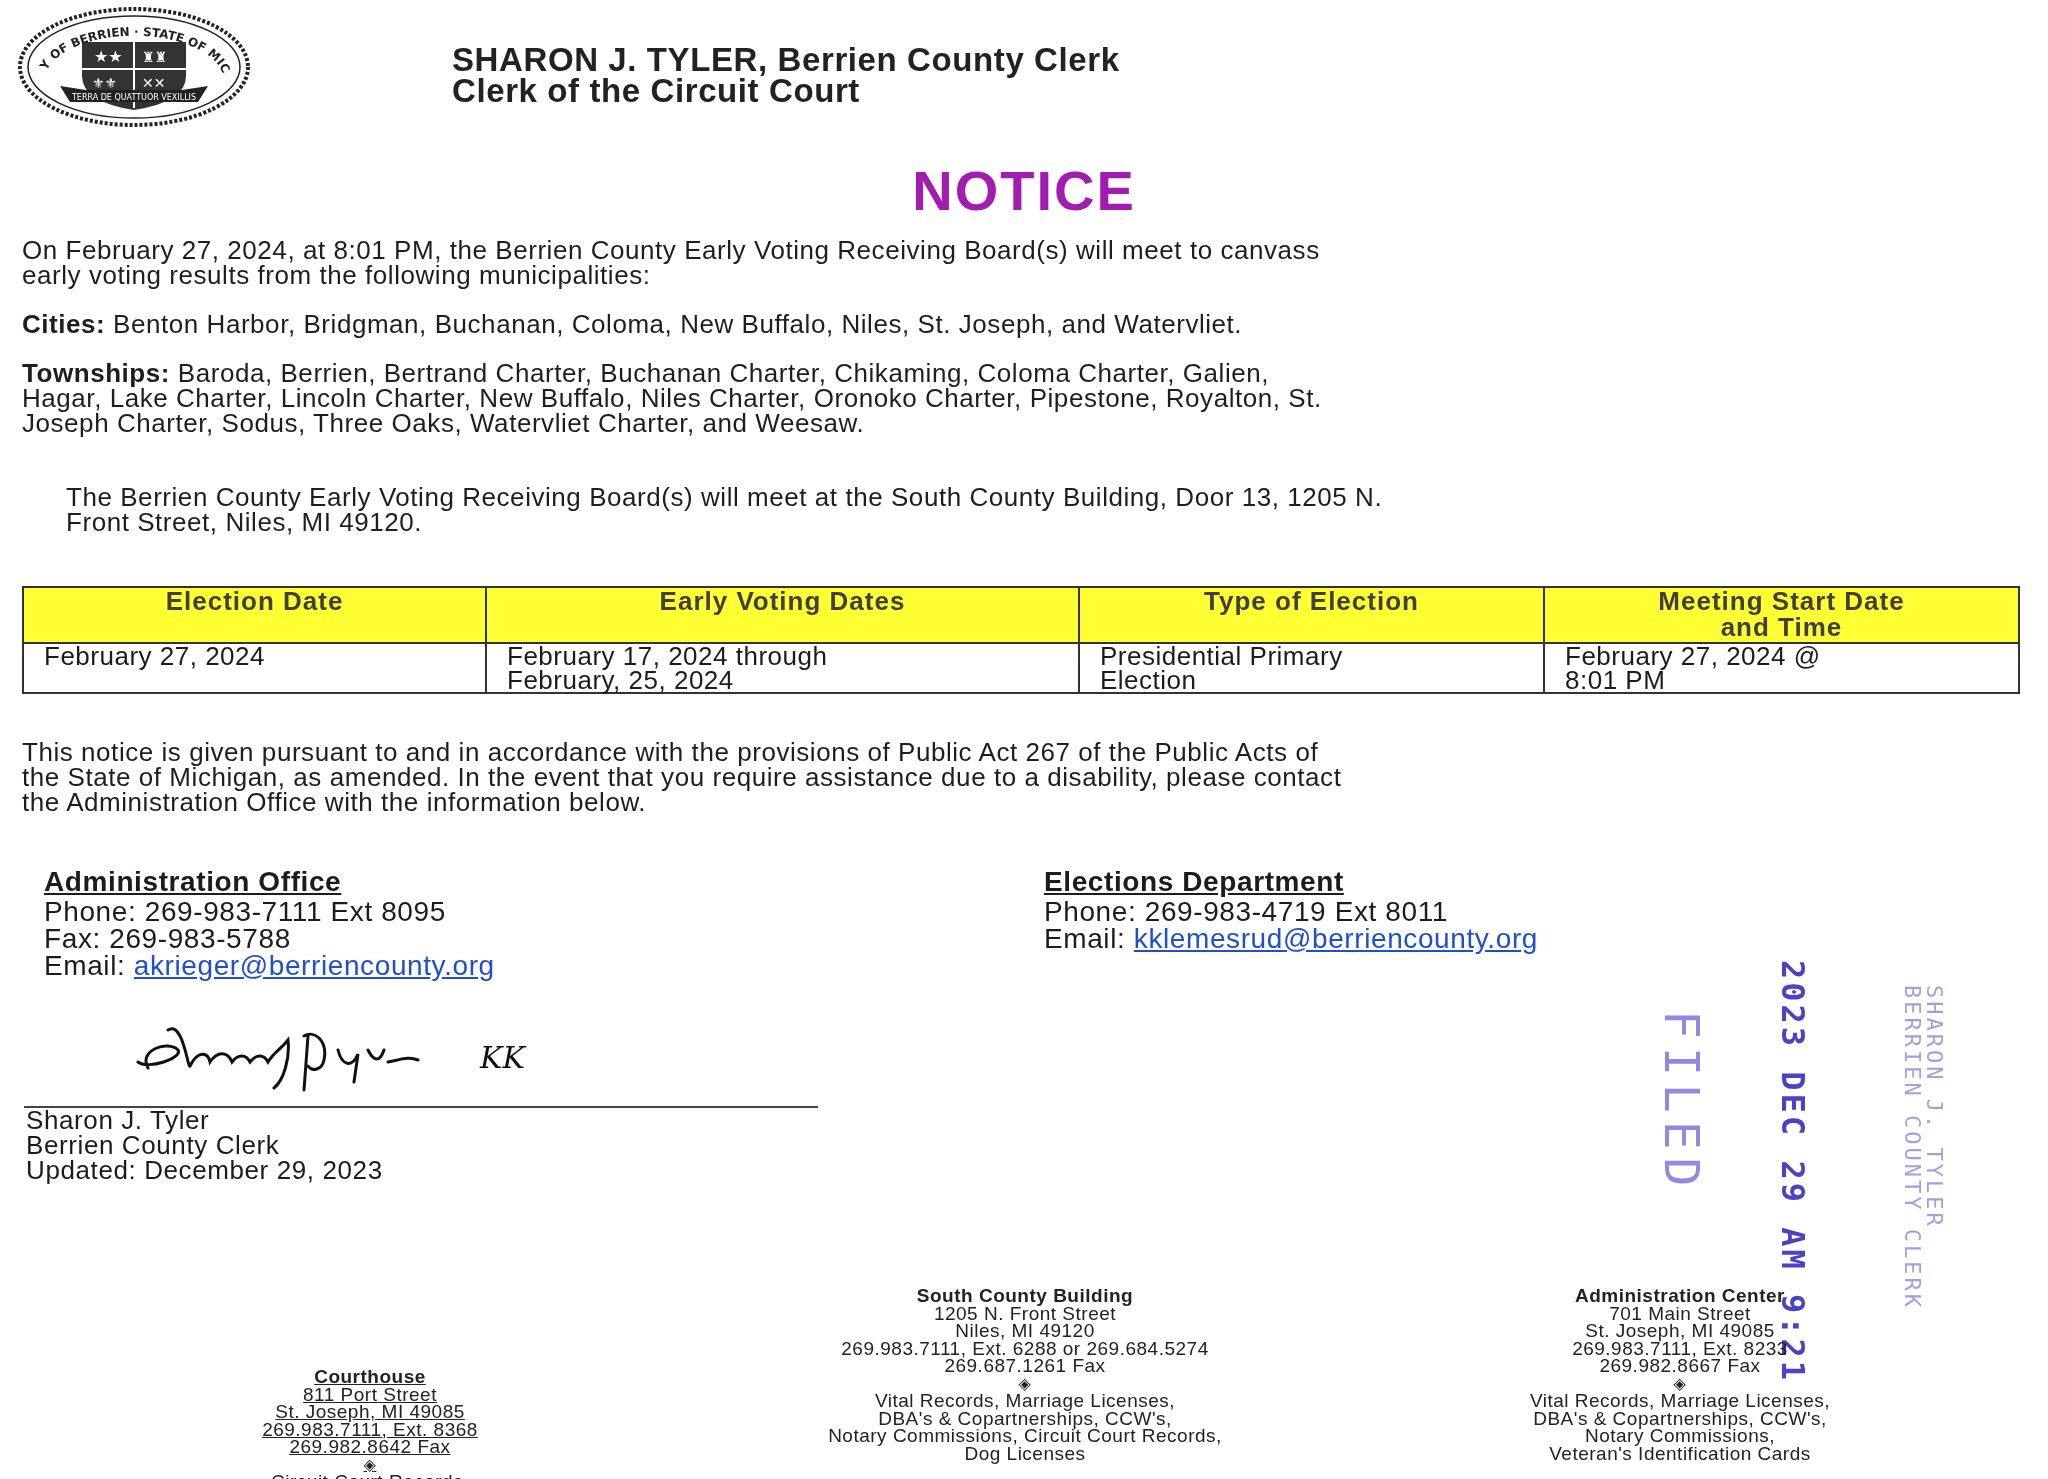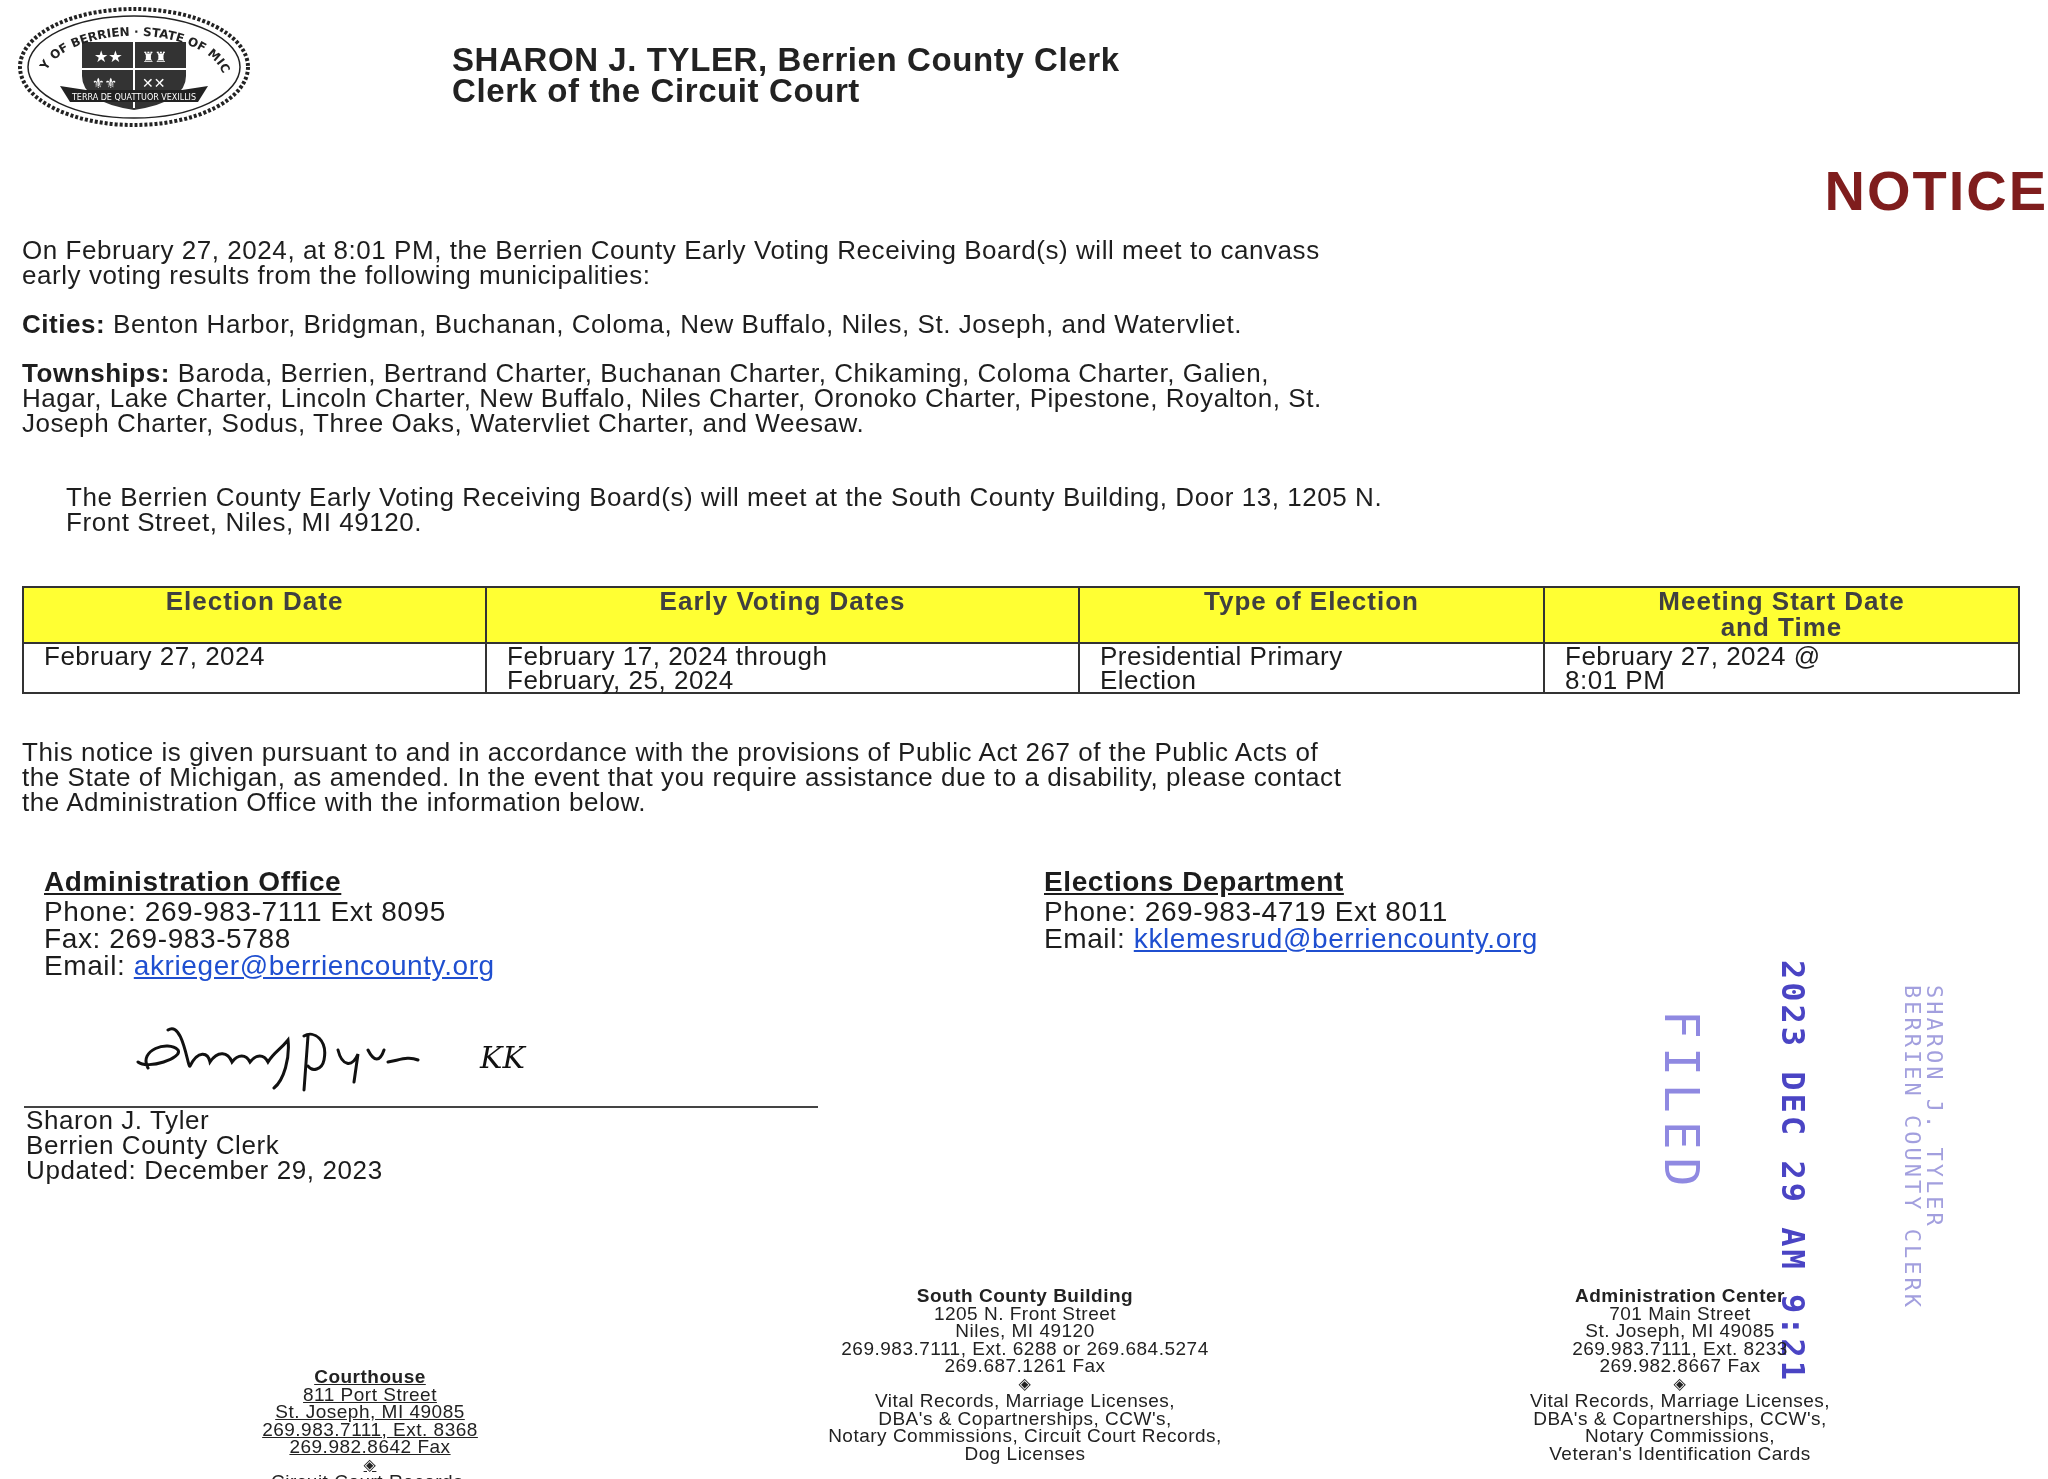--- a/index.html
+++ b/index.html
@@ -6,21 +6,21 @@
   body {
     width: 2048px; height: 1479px; position: relative; overflow: hidden;
     font-family: "Liberation Sans", sans-serif; color: #1c1c1c;
   }
   .abs { position: absolute; }
 
   
   .seal { left: 16px; top: 6px; width: 236px; height: 122px; }
 
   .hdr { left: 452px; top: 44px; font-weight: bold; font-size: 33px; line-height: 31px; color: #222; letter-spacing: 0.6px; }
-  .notice-title { left: 0; width: 2048px; top: 158px; text-align: right; font-weight: bold; font-size: 56px; letter-spacing: 2px; color: #7f1d1d; }
+  .notice-title { left: 0; width: 2048px; top: 158px; text-align: center; font-weight: bold; font-size: 56px; letter-spacing: 2px; color: #a21caf; }
 
   .para { left: 22px; width: 1990px; font-size: 26px; line-height: 25px; letter-spacing: 0.55px; color: #1e1e1e; }
   .para b { font-weight: bold; }
 
   
   .tbl { left: 22px; top: 586px; width: 1998px; border-collapse: collapse; font-size: 26px; letter-spacing: 0.5px; }
   .tbl th, .tbl td { border: 2px solid #333; vertical-align: top; }
   .tbl th { background: #ffff33; font-weight: bold; text-align: center; line-height: 26px; height: 54px; padding: 0 6px; color: #404040; letter-spacing: 1px; }
   .tbl td { line-height: 24px; height: 48px; padding: 0 20px; background: #fff; margin-left: 40px; }
 

